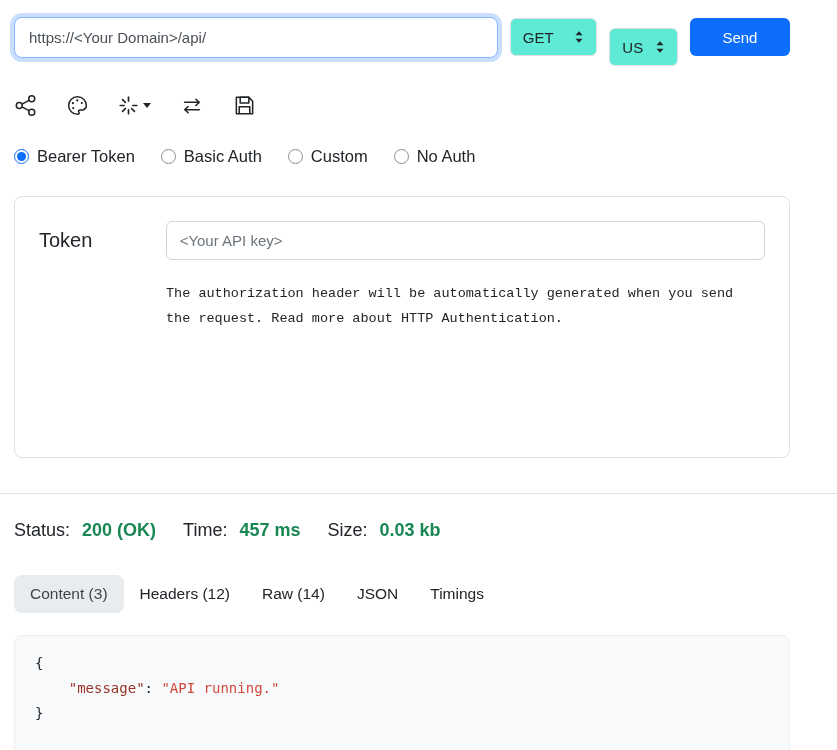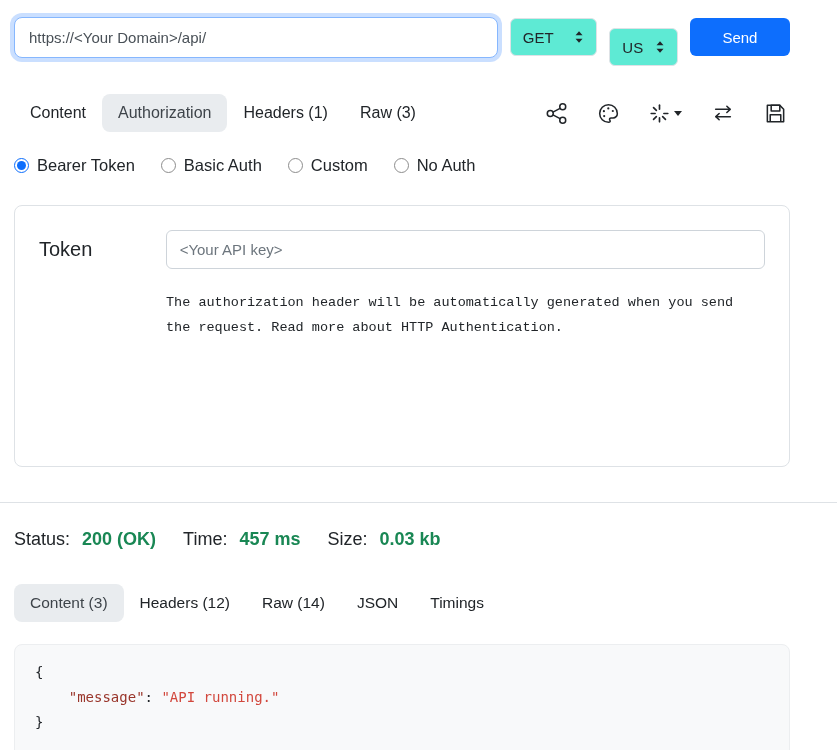--- a/index.html
+++ b/index.html
@@ -36,21 +36,21 @@
   
   .tabs-row { display:flex; align-items:center; justify-content:space-between; margin-top:28px; }
   .tabs { display:flex; align-items:center; }
   .tab { padding:10px 16px; border-radius:8px; font-size:16px; color:#212529; cursor:pointer; white-space:nowrap; }
   .tab.active { background:#e9ecef; color:#3e444a; }
   .tab-icons { display:flex; align-items:center; gap:29px; padding-right:3px; }
   .icon-btn { display:flex; align-items:center; gap:4px; cursor:pointer; }
   .caret-down { width:0; height:0; border-left:4px solid transparent; border-right:4px solid transparent; border-top:5px solid #212529; }
 
   
-  .auth-options { display:flex; align-items:center; gap:26px; margin-top:24px; }
+  .auth-options { display:flex; align-items:center; gap:26px; margin-top:30px; }
   .radio-item { display:flex; align-items:center; gap:8px; font-size:16.5px; cursor:pointer; }
   .radio {
     width:15px; height:15px; border-radius:50%; border:1px solid #8d8d8d; background:#fff;
     display:inline-flex; align-items:center; justify-content:center; flex:none;
   }
   .radio.checked { border-color:#0d6efd; }
   .radio.checked::after { content:""; width:9px; height:9px; border-radius:50%; background:#0d6efd; }
 
   
   .auth-panel {
@@ -115,26 +115,20 @@
       <span>US</span>
       <svg width="10" height="14" viewBox="0 0 12 16" fill="#212529">
         <path d="M6 1.2L10.2 6H1.8z"></path>
           <path d="M6 14.8L1.8 10h8.4z"></path>
       </svg>
     </div>
     <button class="send-btn">Send</button>
   </div>
 
   <div class="tabs-row px">
-    <nav class="tabs">
-      <div class="tab">Content</div>
-      <div class="tab active">Authorization</div>
-      <div class="tab">Headers (1)</div>
-      <div class="tab">Raw (3)</div>
-    </nav>
     <div class="tab-icons">
       <span class="icon-btn">
         <svg width="23" height="23" viewBox="0 0 24 24" fill="none" stroke="#212529" stroke-width="1.6">
           <circle cx="18.5" cy="5" r="3.1"></circle>
             <circle cx="5.5" cy="12" r="3.1"></circle>
             <circle cx="18.5" cy="19" r="3.1"></circle>
           <line x1="8.3" y1="10.5" x2="15.7" y2="6.6"></line>
             <line x1="8.3" y1="13.5" x2="15.7" y2="17.4"></line>
         </svg>
       </span>

